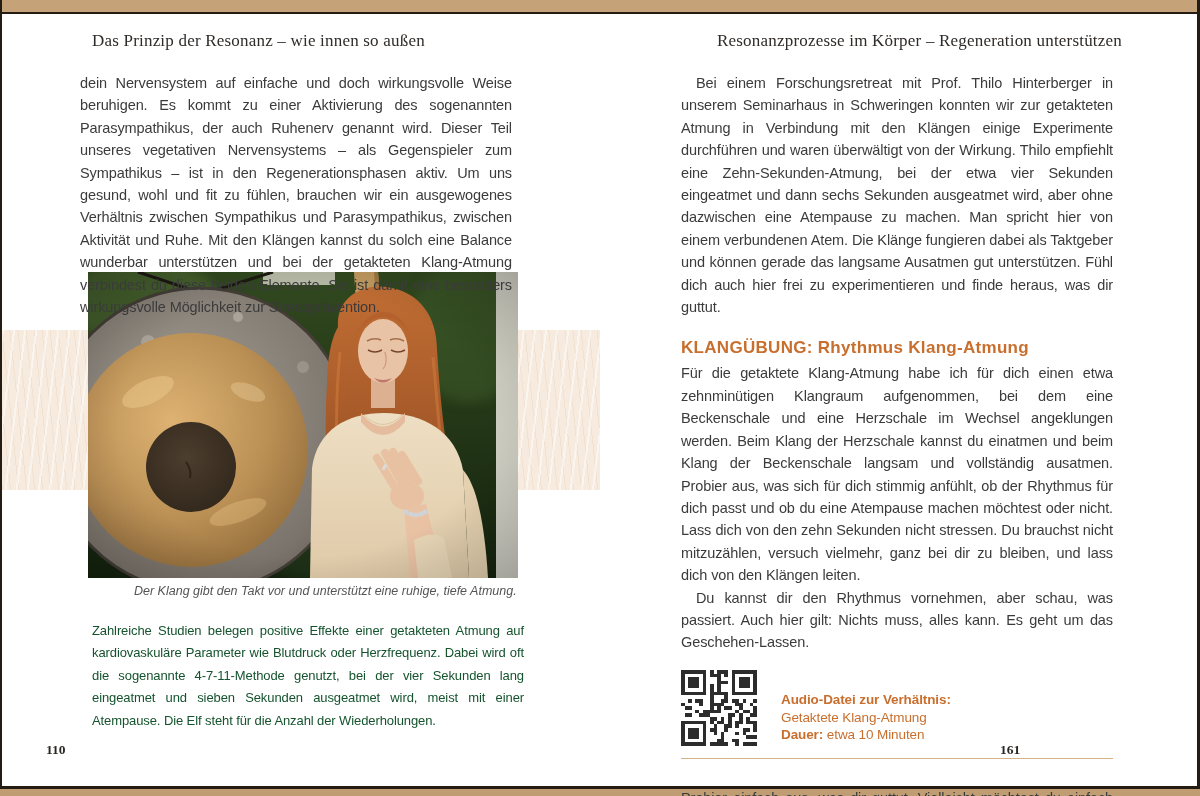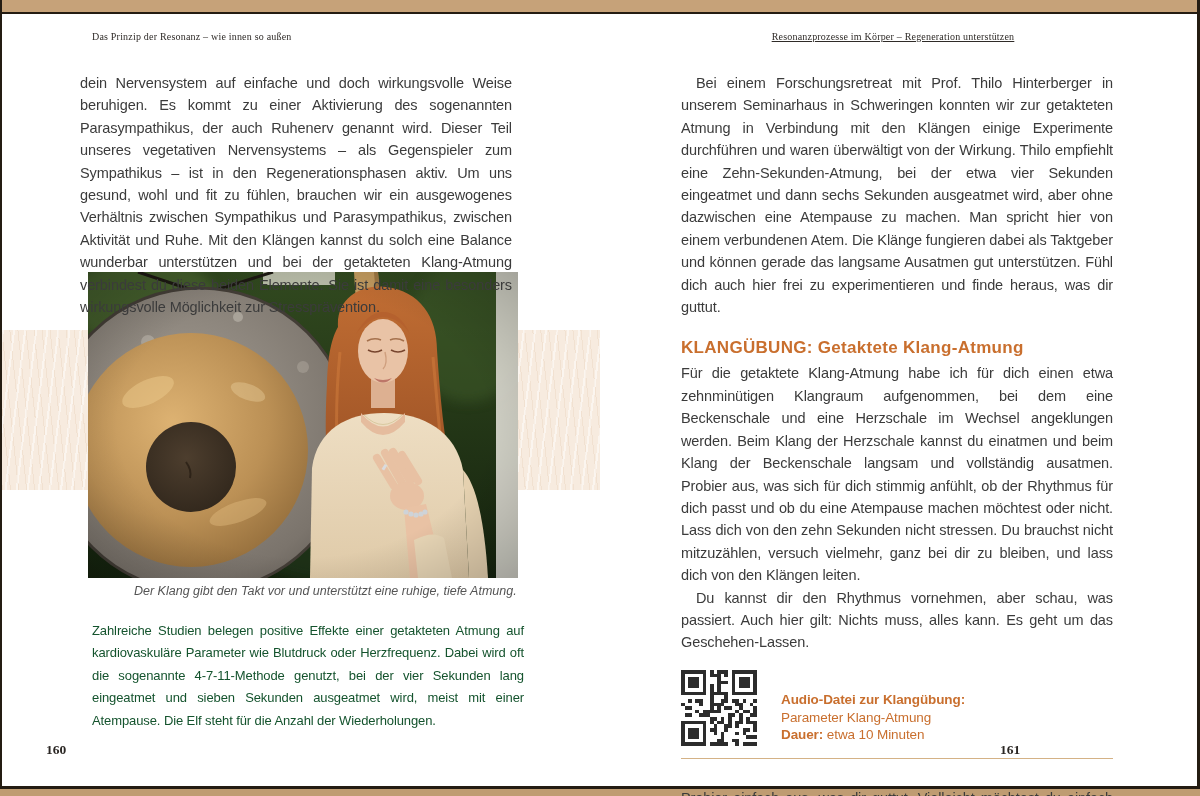--- a/index.html
+++ b/index.html
@@ -24,24 +24,24 @@
     content:"";position:absolute;inset:0;
     background:
       repeating-linear-gradient(97deg, rgba(255,255,255,.5) 0 2px, transparent 2px 11px),
       repeating-linear-gradient(84deg, rgba(226,199,172,.28) 0 1px, transparent 1px 8px),
       radial-gradient(120px 40px at 30% 40%, rgba(255,255,255,.5), transparent);
   }
 
   
   .running-head{
     position:absolute;top:31px;font-family:"Liberation Serif",serif;
-    font-size:10px;color:#2f2b28;letter-spacing:.2px;z-index:5;
+    font-size:17px;color:#2f2b28;letter-spacing:.2px;z-index:5;
   }
   .rh-left{left:92px;}
-  .rh-right{left:664px;width:458px;text-align:center;text-decoration:underline;}
+  .rh-right{left:664px;width:458px;text-align:right;}
 
   
   .col{position:absolute;top:72px;width:432px;z-index:5;
     font-size:14.5px;line-height:22.4px;color:#3b3b3b;text-align:justify;letter-spacing:-0.1px;}
   .col p{margin:0;}
   .col-left{left:80px;}
   .col-right{left:681px;}
   .indent{text-indent:15px;}
 
   .exercise-heading{
@@ -205,26 +205,26 @@
     <rect x="0" y="0" width="430" height="306" fill="url(#vignette)"></rect>
   </svg>
 </figure>
 
 <div class="caption">Der Klang gibt den Takt vor und unterstützt eine ruhige, tiefe Atmung.</div>
 
 <div class="para2-left">
   <p style="margin:0">Zahlreiche Studien belegen positive Effekte einer getakteten Atmung auf kardiovaskuläre Parameter wie Blutdruck oder Herzfrequenz. Dabei wird oft die sogenannte 4-7-11-Methode genutzt, bei der vier Sekunden lang eingeatmet und sieben Sekunden ausgeatmet wird, meist mit einer Atempause. Die Elf steht für die Anzahl der Wiederholungen.</p>
 </div>
 
-<div class="pagenum pn-left">160</div>
+<div class="pagenum pn-left">110</div>
 
 <div class="col col-right">
   <p class="indent">Bei einem Forschungsretreat mit Prof. Thilo Hinterberger in unserem Seminarhaus in Schweringen konnten wir zur getakteten Atmung in Verbindung mit den Klängen einige Experimente durchführen und waren überwältigt von der Wirkung. Thilo empfiehlt eine Zehn-Sekunden-Atmung, bei der etwa vier Sekunden eingeatmet und dann sechs Sekunden ausgeatmet wird, aber ohne dazwischen eine Atempause zu machen. Man spricht hier von einem verbundenen Atem. Die Klänge fungieren dabei als Taktgeber und können gerade das langsame Ausatmen gut unterstützen. Fühl dich auch hier frei zu experimentieren und finde heraus, was dir guttut.</p>
 
-  <h2 class="exercise-heading">KLANGÜBUNG: Getaktete Klang-Atmung</h2>
+  <h2 class="exercise-heading">KLANGÜBUNG: Rhythmus Klang-Atmung</h2>
 
   <p>Für die getaktete Klang-Atmung habe ich für dich einen etwa zehnminütigen Klangraum aufgenommen, bei dem eine Beckenschale und eine Herzschale im Wechsel angeklungen werden. Beim Klang der Herzschale kannst du einatmen und beim Klang der Beckenschale langsam und vollständig ausatmen. Probier aus, was sich für dich stimmig anfühlt, ob der Rhythmus für dich passt und ob du eine Atempause machen möchtest oder nicht. Lass dich von den zehn Sekunden nicht stressen. Du brauchst nicht mitzuzählen, versuch vielmehr, ganz bei dir zu bleiben, und lass dich von den Klängen leiten.</p>
   <p class="indent">Du kannst dir den Rhythmus vornehmen, aber schau, was passiert. Auch hier gilt: Nichts muss, alles kann. Es geht um das Geschehen-Lassen.</p>
 
   <div class="audio-row">
     <div class="qr">
         <svg viewBox="0 0 21 21" shape-rendering="crispEdges">
           <rect x="0" y="0" width="1" height="1" fill="#2c2c2c"></rect>
           <rect x="1" y="0" width="1" height="1" fill="#2c2c2c"></rect>
           <rect x="2" y="0" width="1" height="1" fill="#2c2c2c"></rect>
@@ -438,22 +438,22 @@
           <rect x="11" y="20" width="1" height="1" fill="#2c2c2c"></rect>
           <rect x="12" y="20" width="1" height="1" fill="#2c2c2c"></rect>
           <rect x="15" y="20" width="1" height="1" fill="#2c2c2c"></rect>
           <rect x="17" y="20" width="1" height="1" fill="#2c2c2c"></rect>
           <rect x="18" y="20" width="1" height="1" fill="#2c2c2c"></rect>
           <rect x="19" y="20" width="1" height="1" fill="#2c2c2c"></rect>
           <rect x="20" y="20" width="1" height="1" fill="#2c2c2c"></rect>
         </svg>
       </div>
     <div class="audio-text">
-      <div class="b">Audio-Datei zur Klangübung:</div>
-      <div>Parameter Klang-Atmung</div>
+      <div class="b">Audio-Datei zur Verhältnis:</div>
+      <div>Getaktete Klang-Atmung</div>
       <div>
         <span class="b">Dauer:</span><span> etwa 10 Minuten</span>
       </div>
     </div>
   </div>
 
   <hr class="rule">
 
   <p class="para-after-rule">Probier einfach aus, was dir guttut. Vielleicht möchtest du einfach nur deinen Atem beobachten ohne eine vorgegebene Taktung; vielleicht findest du auch die 4–7-11-Atmung angenehmer, dann fühl dich frei, sie anzuwenden. Anschließend notiere deine Erfahrungen in deinem Klang-Tagebuch.</p>
 </div>

